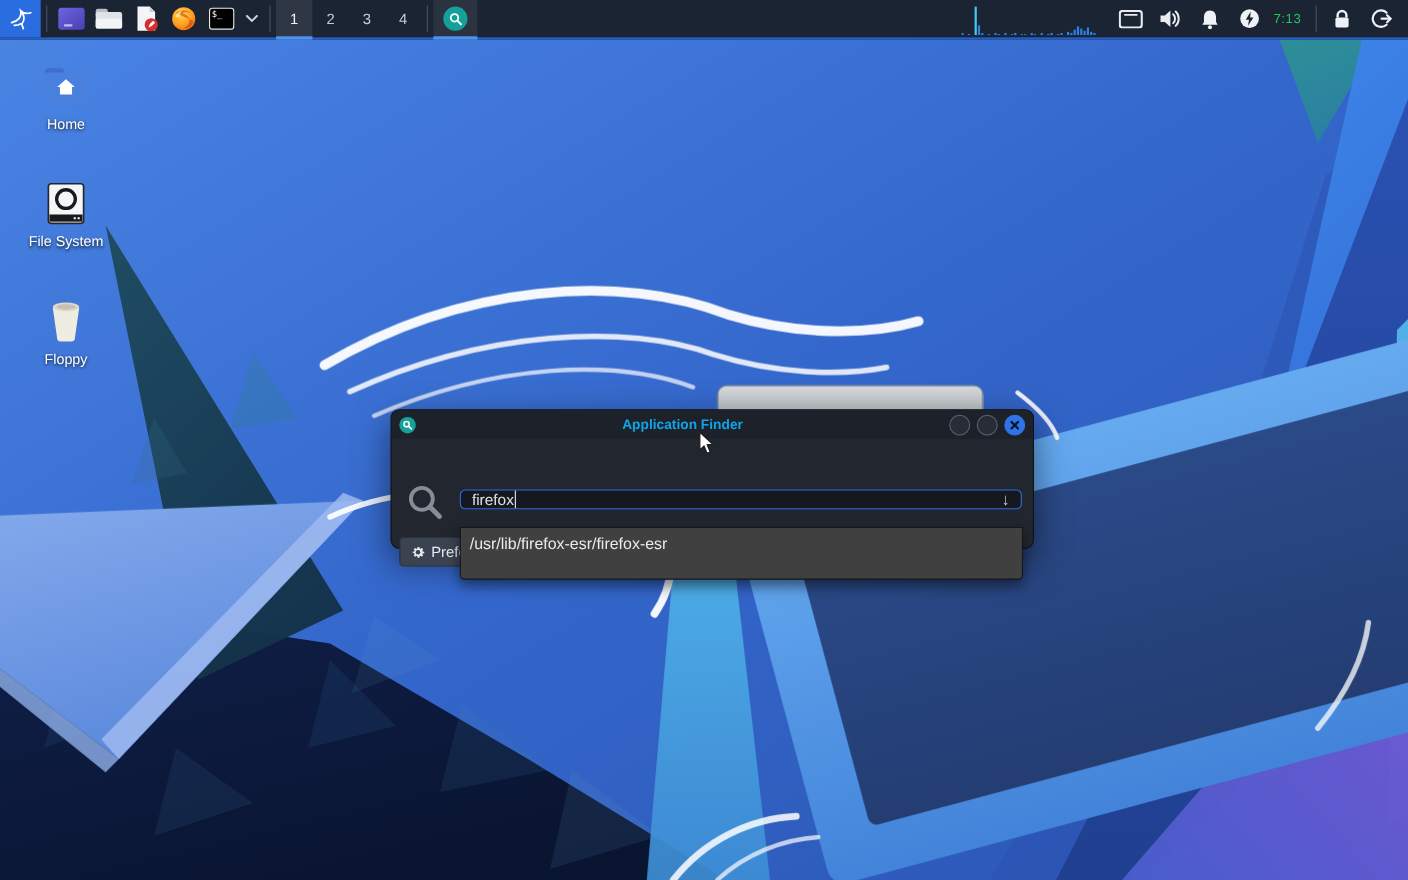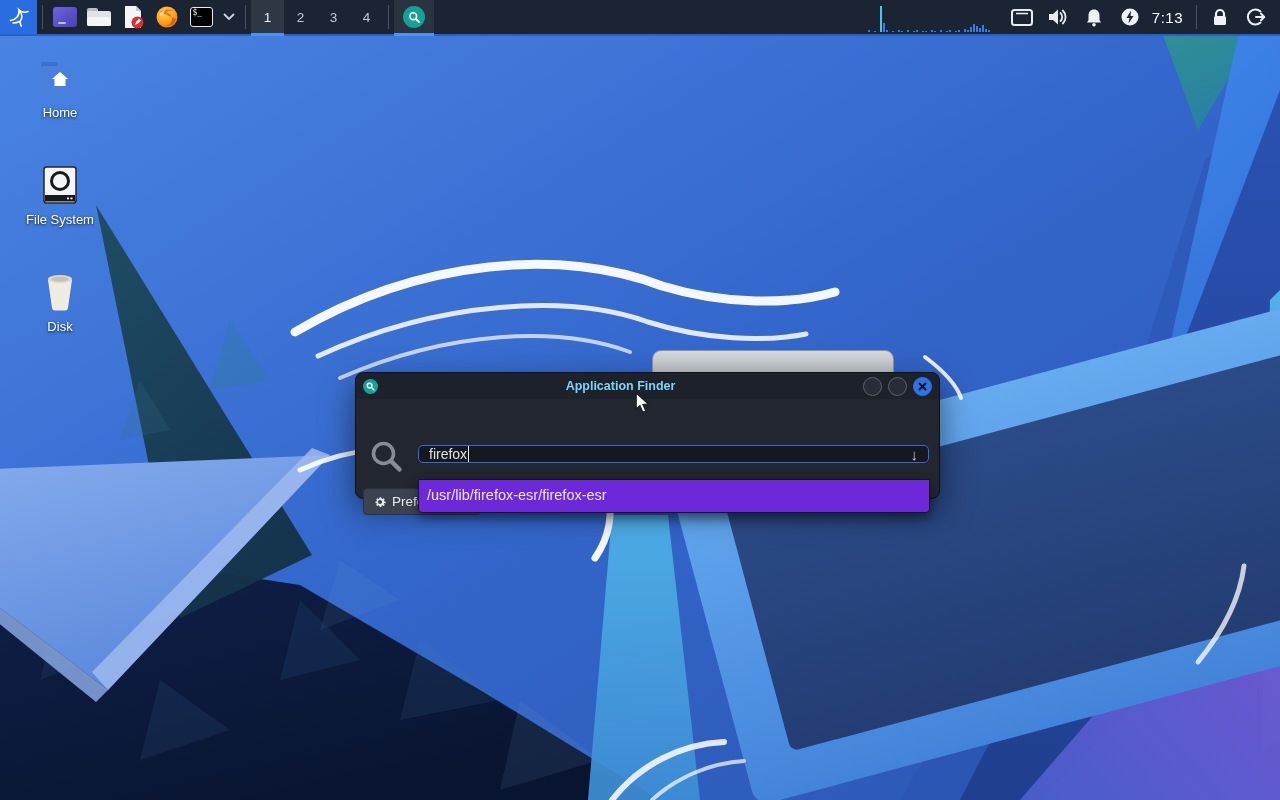--- a/index.html
+++ b/index.html
@@ -27,56 +27,56 @@
   .task-tile { width:40px; height:34px; display:flex; align-items:center; justify-content:center;
                position:relative; background:rgba(255,255,255,.07); }
   .teal-circle { width:22px; height:22px; border-radius:50%; background:#16a09a;
                  display:flex; align-items:center; justify-content:center; }
   .term-icon { width:23px; height:20px; background:#000; border:1.5px solid #e9e9e9; border-radius:3px;
                font-family:"DejaVu Sans Mono", monospace; font-size:8px; color:#fff; padding:1px 2px; line-height:8px; }
   .nm-graph { width:126px; height:30px; display:flex; align-items:flex-end; gap:1px; margin-right:10px; overflow:hidden; }
   .nm-bar { width:2px; background:#2f7fe8; }
   .nm-bar.spike { background:#45c8f0; }
   .tray-ic { width:22px; height:22px; margin:0 7px; display:flex; align-items:center; justify-content:center; }
-  .clock { font-size:15px; color:#ffffff; margin:0 8px 0 4px; letter-spacing:.5px; }
+  .clock { font-size:12px; color:#22c55e; margin:0 8px 0 4px; letter-spacing:.5px; }
 
   
   .desk-cell { position:absolute; left:8px; width:104px; text-align:center; z-index:5; }
   .desk-ic { width:46px; height:44px; margin:0 auto; display:flex; align-items:center; justify-content:center; }
   .desk-label { margin-top:5px; font-size:13px; color:#ffffff; text-shadow:0 1px 3px rgba(0,0,0,.85); }
 
   
   .bg-window { position:absolute; left:652px; top:350px; width:242px; height:26px;
                background:linear-gradient(#d7dadd,#b9bdc3); border:1px solid #8f949b;
                border-radius:9px 9px 0 0; z-index:8; }
 
   
   .finder { position:absolute; left:355px; top:372px; width:585px; height:127px;
             background:#22262e; border:1px solid #0e1116; border-radius:8px;
             box-shadow:0 12px 32px rgba(0,0,0,.5); z-index:10; }
   .finder-titlebar { height:26px; display:flex; align-items:center; padding:0 7px;
                      background:#1d2129; border-radius:8px 8px 0 0; }
-  .finder-title { flex:1; text-align:center; font-size:12.5px; font-weight:bold; color:#7dd3fc; }
+  .finder-title { flex:1; text-align:center; font-size:12.5px; font-weight:bold; color:#0ea5e9; }
   .winbtns { display:flex; gap:6px; }
   .winbtn { width:19px; height:19px; border-radius:50%; background:#272c36; border:1.5px solid #5a6373;
             display:flex; align-items:center; justify-content:center; }
   .winbtn.close { background:#2e74e8; border-color:#2e74e8; }
   .finder-body { position:relative; width:100%; height:101px; }
   .big-mag { position:absolute; left:13px; top:40px; }
   .search-box { position:absolute; left:62px; top:46px; width:511px; height:18px;
                 background:#15181e; border:1.5px solid #2e6be5; border-radius:5px;
                 display:flex; align-items:center; padding:0 10px; }
   .search-text { font-size:14px; color:#dde0e5; }
   .caret { display:inline-block; width:1px; height:16px; background:#e8eaee; margin-left:1px; vertical-align:-3px; }
   .dd-arrow { margin-left:auto; font-size:15px; color:#c9ced6; }
   .pref-btn { position:absolute; left:7px; top:89px; width:118px; height:27px; background:#3c4350;
               border:1px solid #2b3039; border-radius:4px; display:flex; align-items:center;
               padding:0 9px; gap:5px; z-index:1; overflow:hidden; }
   .pref-label { font-size:13.5px; color:#e8eaee; white-space:nowrap; }
-  .result-pop { position:absolute; left:62px; top:80px; width:512px; height:34px; background:#6d28d9;
+  .result-pop { position:absolute; left:62px; top:80px; width:512px; height:48px; background:#404040;
                 border:1px solid #14171d; border-radius:0 0 4px 4px; z-index:2;
                 box-shadow:0 5px 12px rgba(0,0,0,.45); }
   .result-row { padding:7px 8px 0 8px; font-size:14.5px; color:#e8eaed; white-space:nowrap; }
 
   .cursor { position:absolute; left:634px; top:392px; z-index:60; }
 </style>
 </head>
 <body>
 
 <div class="stage">
@@ -380,21 +380,21 @@
   </div>
 
   <div class="desk-cell" style="top:270px">
     <div class="desk-ic">
       <svg width="38" height="40" viewBox="0 0 38 40">
         <path d="M7 8 L11 36 a3 3 0 0 0 3 2.5 h10 a3 3 0 0 0 3-2.5 L31 8 z" fill="#efece2"></path>
         <ellipse cx="19" cy="7" rx="12" ry="4" fill="#dcd8ca"></ellipse>
         <ellipse cx="19" cy="7" rx="8.5" ry="2.5" fill="#c4c0b2"></ellipse>
       </svg>
     </div>
-    <div class="desk-label">Disk</div>
+    <div class="desk-label">Floppy</div>
   </div>
 
 
 
   <div class="bg-window"></div>
 
   <div class="finder">
     <div class="finder-titlebar">
       <div class="teal-circle" style="width:15px;height:15px">
         <svg width="9" height="9" viewBox="0 0 13 13">

